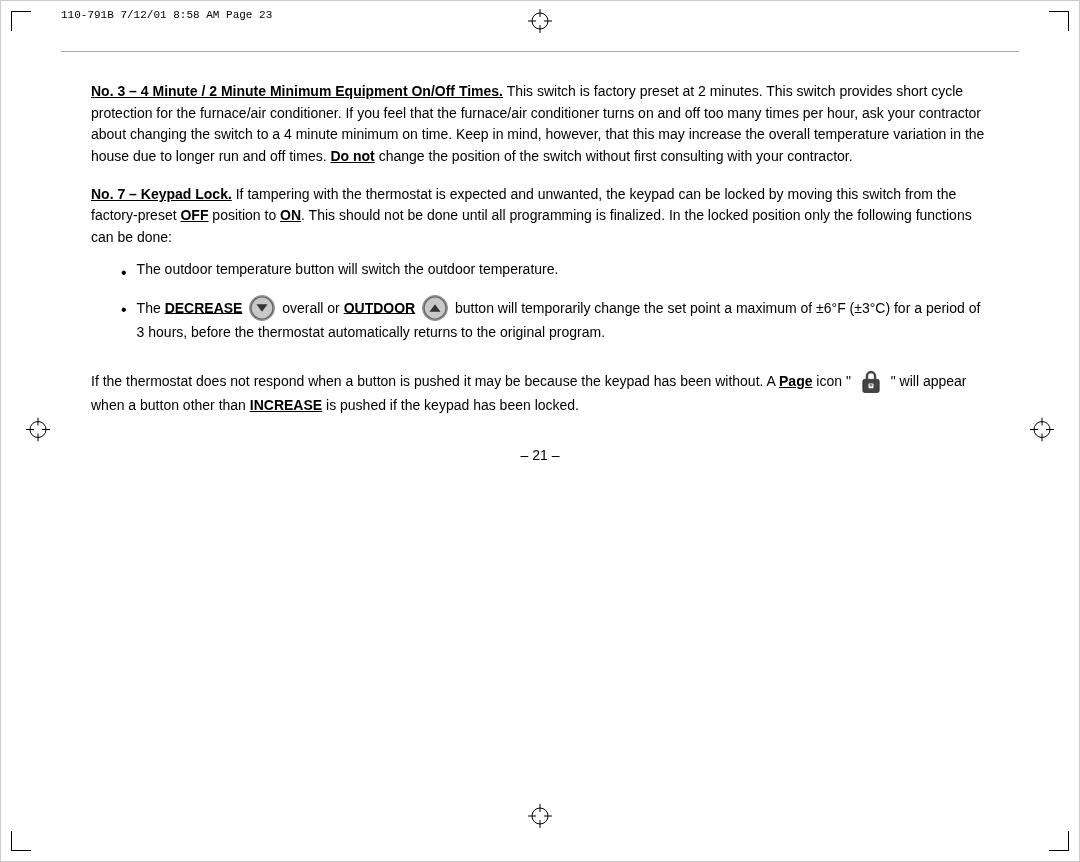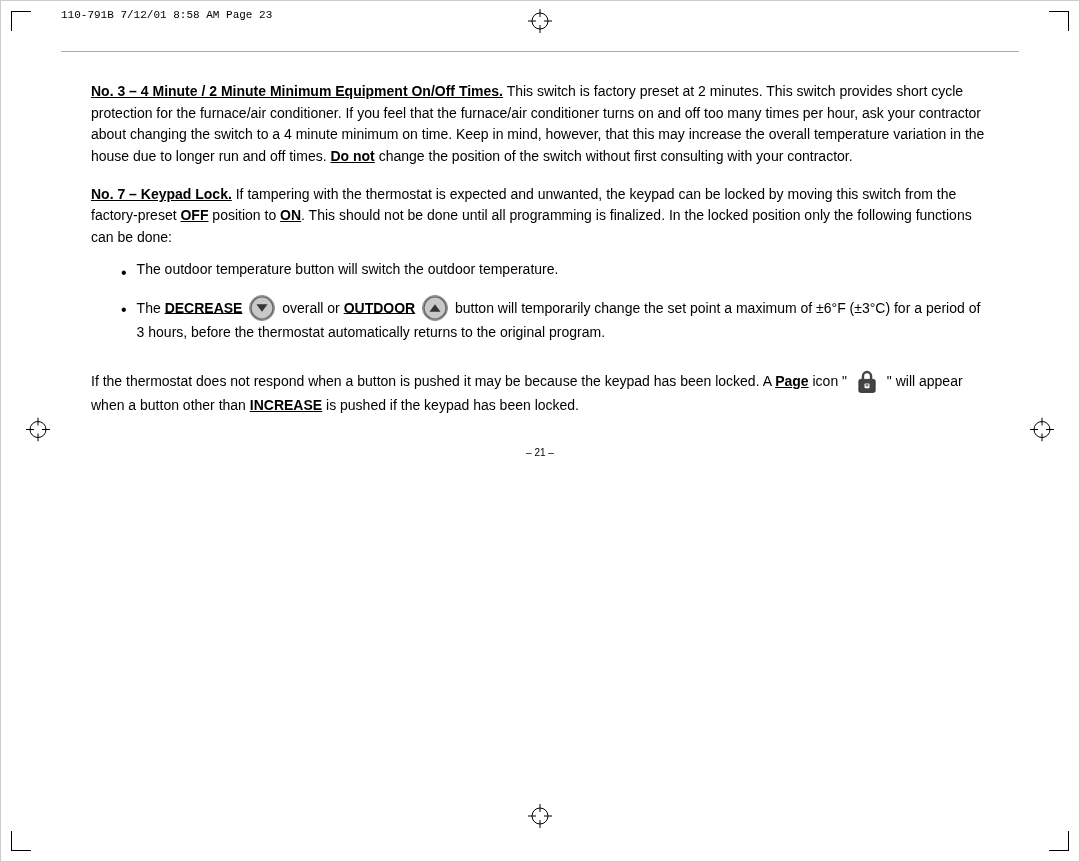--- a/index.html
+++ b/index.html
@@ -180,21 +180,21 @@
     }
 
     .lock-icon svg {
       width: 100%;
       height: 100%;
     }
 
     
     .page-number {
       text-align: center;
-      font-size: 10px;
+      font-size: 14px;
       margin-top: 30px;
     }
 
     
     .header-line {
       position: absolute;
       top: 50px;
       left: 60px;
       right: 60px;
       height: 1px;
@@ -307,21 +307,21 @@
               </span>
               <span> button will temporarily change the set point a maximum of ±6°F (±3°C) for a period of 3 hours, before the thermostat automatically returns to the original program.</span>
             </span>
           </div>
 
         </div>
       </div>
     </div>
 
     <div class="paragraph" style="font-size:14px; line-height:1.55;">
-      <span>If the thermostat does not respond when a button is pushed it may be because the keypad has been locked. A </span><span class="bold">Page</span><span> icon "</span>
+      <span>If the thermostat does not respond when a button is pushed it may be because the keypad has been without. A </span><span class="bold">Page</span><span> icon "</span>
       
       <span class="lock-icon">
         <svg viewBox="0 0 28 32" xmlns="http://www.w3.org/2000/svg" width="22" height="26" style="vertical-align:middle;">
           <rect x="4" y="14" width="20" height="16" rx="2" ry="2" fill="#444" stroke="#222" stroke-width="1"></rect>
           <path d="M9 14 V10 A5 5 0 0 1 19 10 V14" fill="none" stroke="#444" stroke-width="3" stroke-linecap="round"></path>
           <rect x="11" y="19" width="6" height="6" rx="1" fill="#fff"></rect>
           <circle cx="14" cy="21" r="2" fill="#888"></circle>
         </svg>
       </span>
       <span>" will appear when a button other than </span><span class="bold">INCREASE</span><span> is pushed if the keypad has been locked.</span>

